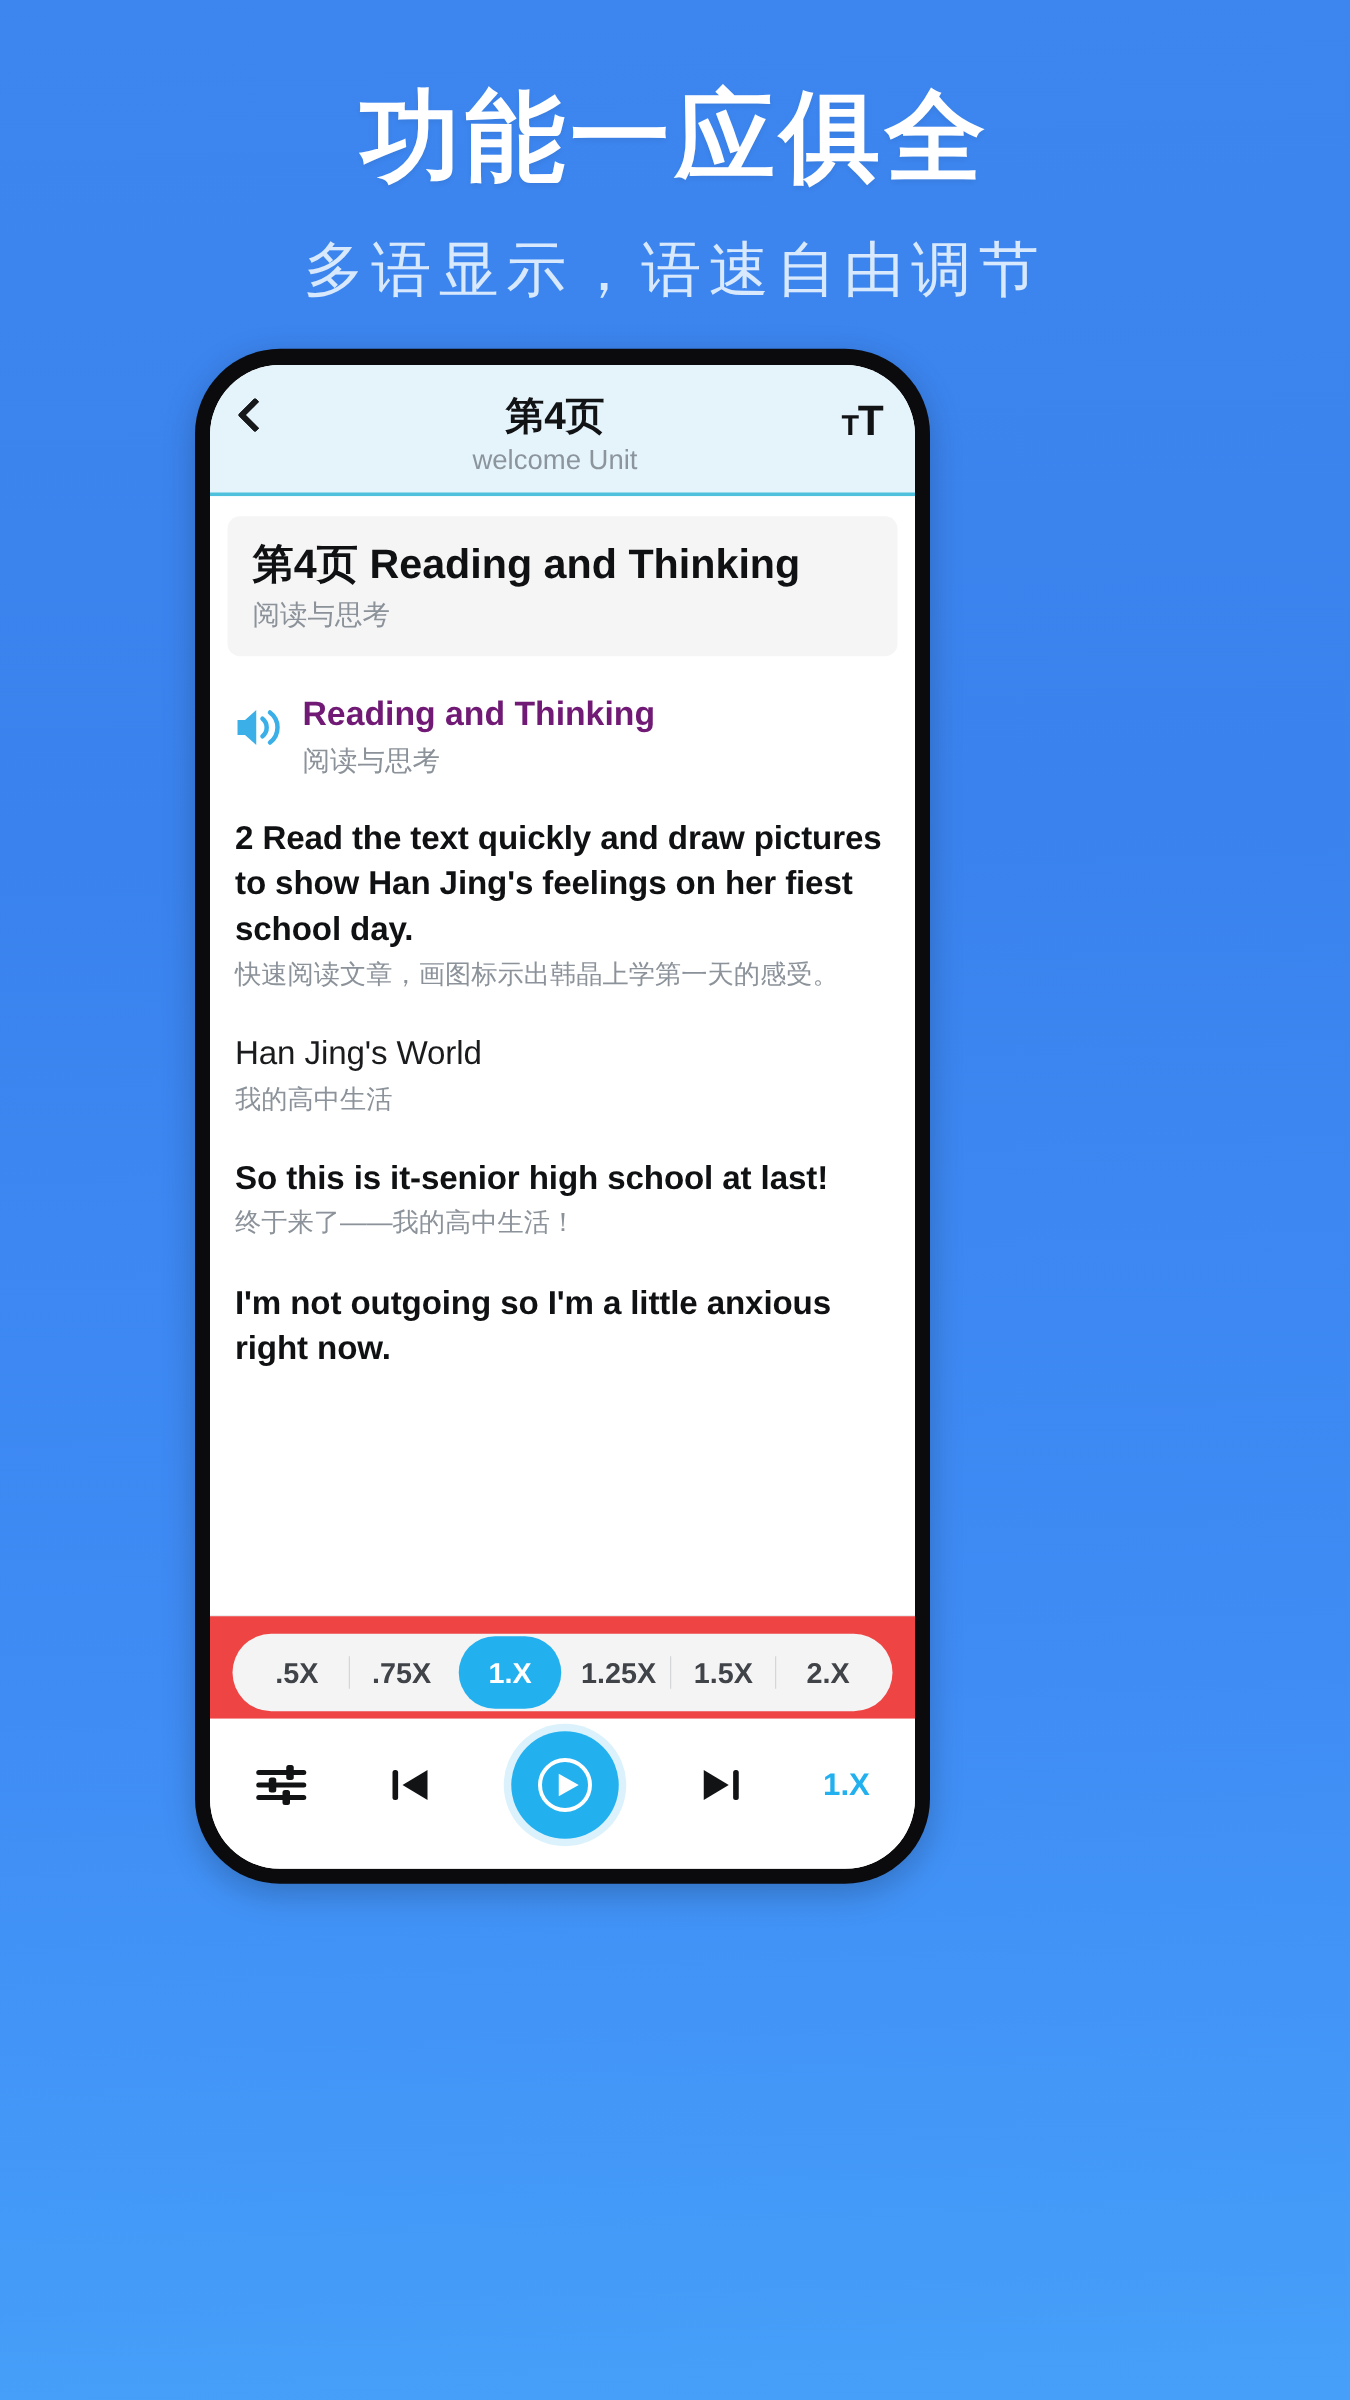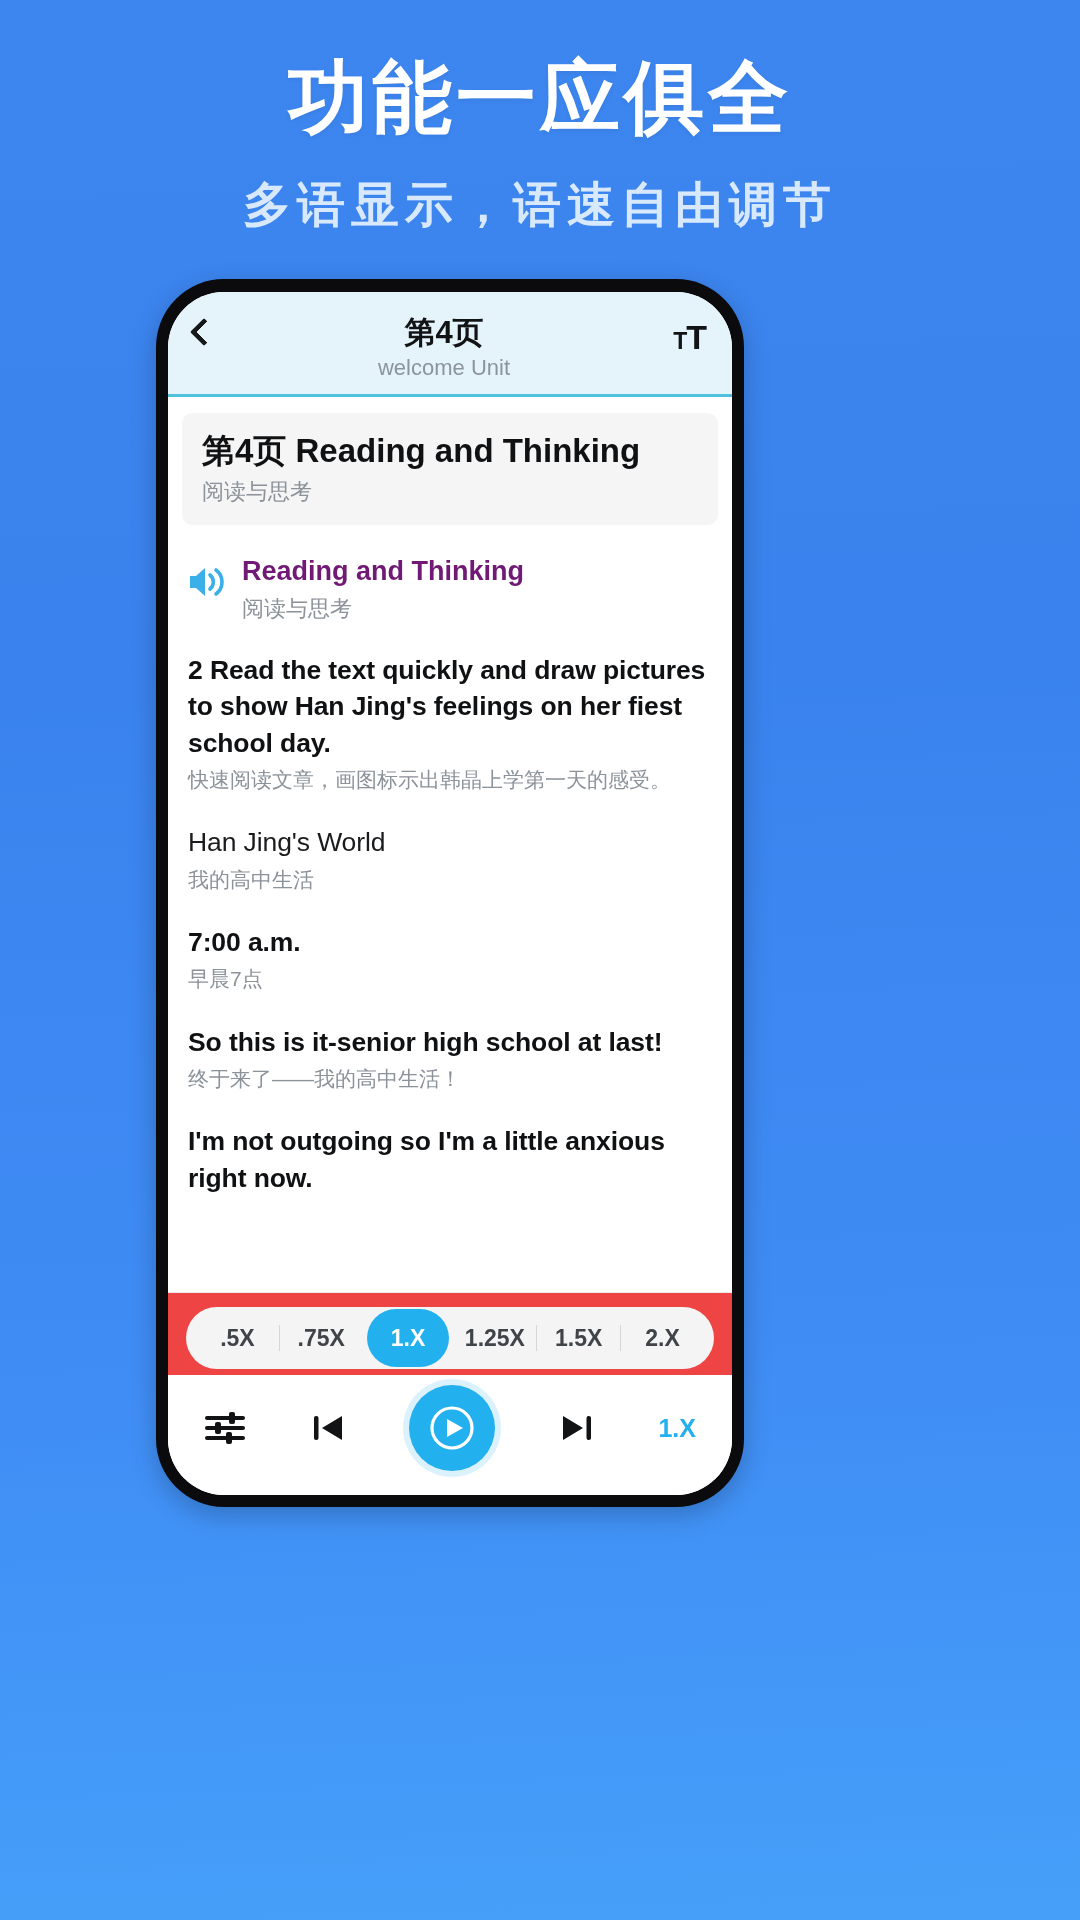--- a/index.html
+++ b/index.html
@@ -10,36 +10,36 @@
   }
   body {
     font-family: "Liberation Sans", "DejaVu Sans", sans-serif;
     background: linear-gradient(178deg, #3d86ef 0%, #3a83ee 35%, #3f8cf5 70%, #46a0f9 100%);
     position: relative;
   }
 
   
   .promo {
     position: absolute;
-    top: 0; left: 0; right: 0;
+    top: 12px; left: 0; right: 0;
     text-align: center;
     padding-top: 52px;
   }
   .promo-title {
     font-size: 80px;
     font-weight: 700;
     color: #ffffff;
     letter-spacing: 4px;
     line-height: 1.15;
     text-shadow: 0 2px 4px rgba(0,0,0,0.06);
   }
   .promo-sub {
     margin-top: 32px;
     font-size: 48px;
-    font-weight: 700;
+    font-weight: 400;
     color: #d8e9fd;
     letter-spacing: 6px;
     line-height: 1.2;
   }
 
   
   .phone {
     position: absolute;
     left: 156px;
     top: 279px;
@@ -321,24 +321,20 @@
         <div class="para-en">2 Read the text quickly and draw pictures to show Han Jing's feelings on her fiest school day.</div>
         <div class="para-zh">快速阅读文章，画图标示出韩晶上学第一天的感受。</div>
       </div>
 
 
       <div class="para plain">
         <div class="para-en">Han Jing's World</div>
         <div class="para-zh">我的高中生活</div>
       </div>
 
-      <div class="para">
-        <div class="para-en">7:00 a.m.</div>
-        <div class="para-zh">早晨7点</div>
-      </div>
 
       <div class="para">
         <div class="para-en">So this is it-senior high school at last!</div>
         <div class="para-zh">终于来了——我的高中生活！</div>
       </div>
 
       <div class="para">
         <div class="para-en">I'm not outgoing so I'm a little anxious right now.</div>
 
       </div>

